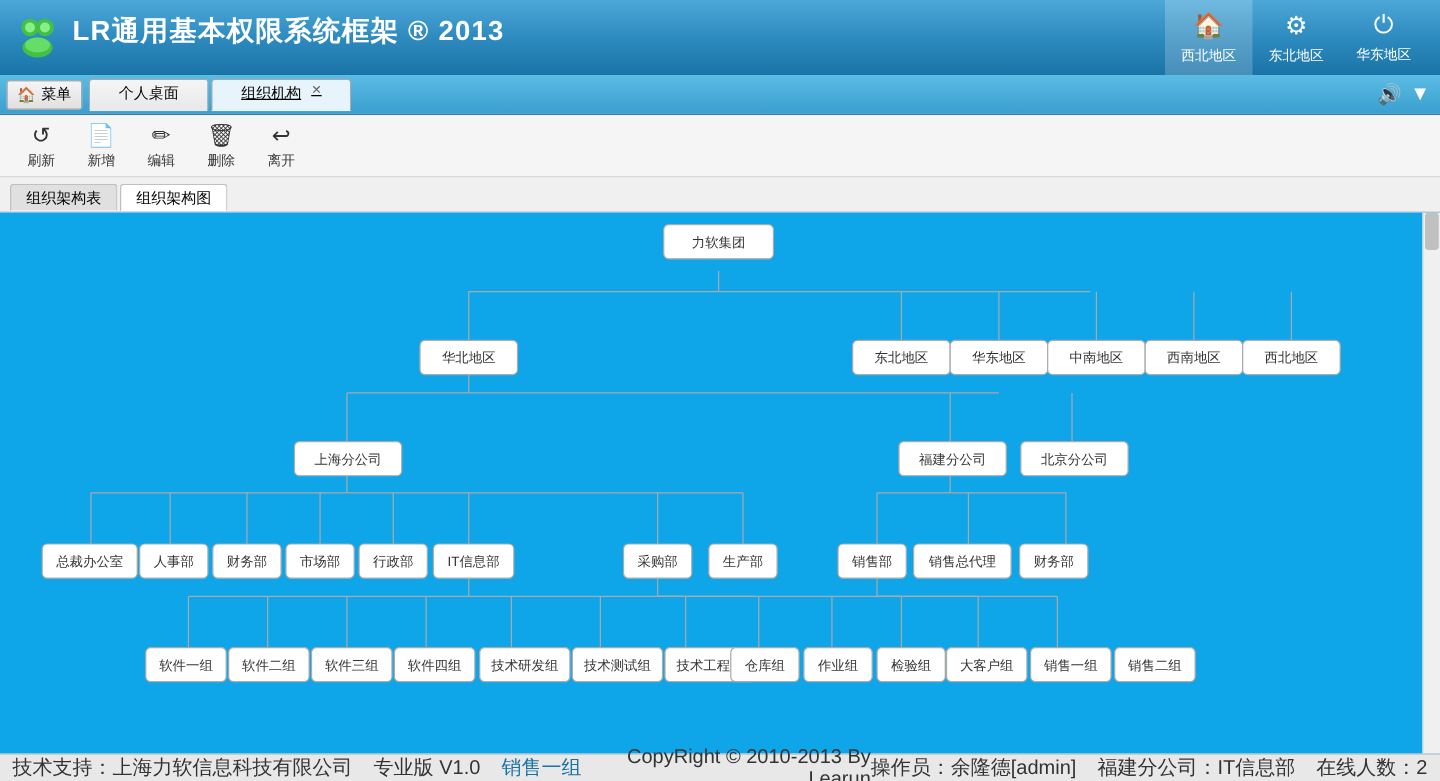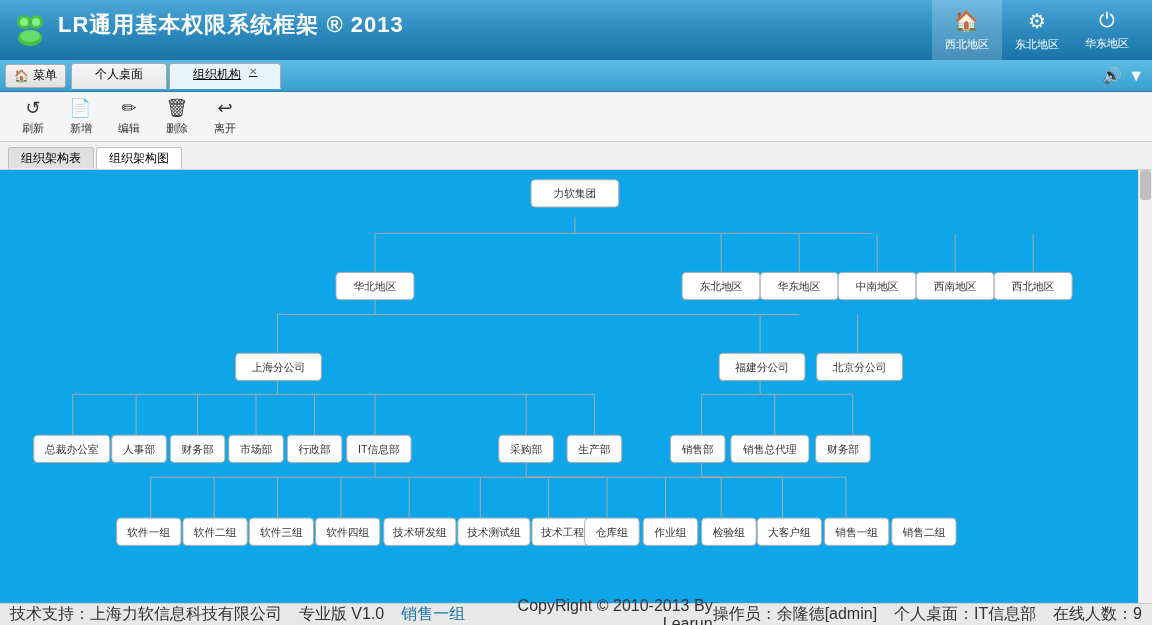--- a/index.html
+++ b/index.html
@@ -543,16 +543,16 @@
 
 <div id="statusbar" style="position:absolute;bottom:0;left:0;right:0;background:#e8e8e8;border-top:1px solid #ccc;height:22px;display:flex;align-items:center;padding:5px 10px;font-size:16px;color:#333;">
   <span>技术支持：上海力软信息科技有限公司</span>
   <span class="status-sep"> &nbsp;&nbsp;</span>
   <span>专业版 V1.0</span>
   <span class="status-sep"> &nbsp;&nbsp;</span>
   <span style="color:#1a73a7;cursor:pointer;">销售一组</span>
   <span style="flex:1;text-align:right;">CopyRight © 2010-2013 By Learun</span>
   <span>操作员：余隆德[admin]</span>
   <span class="status-sep"> &nbsp;&nbsp;</span>
-  <span>个人桌面：IT信息部</span>
+  <span>福建分公司：IT信息部</span>
   <span class="status-sep"> &nbsp;&nbsp;</span>
-  <span>在线人数：9</span>
+  <span>在线人数：2</span>
 </div>
 
 </body></html>

